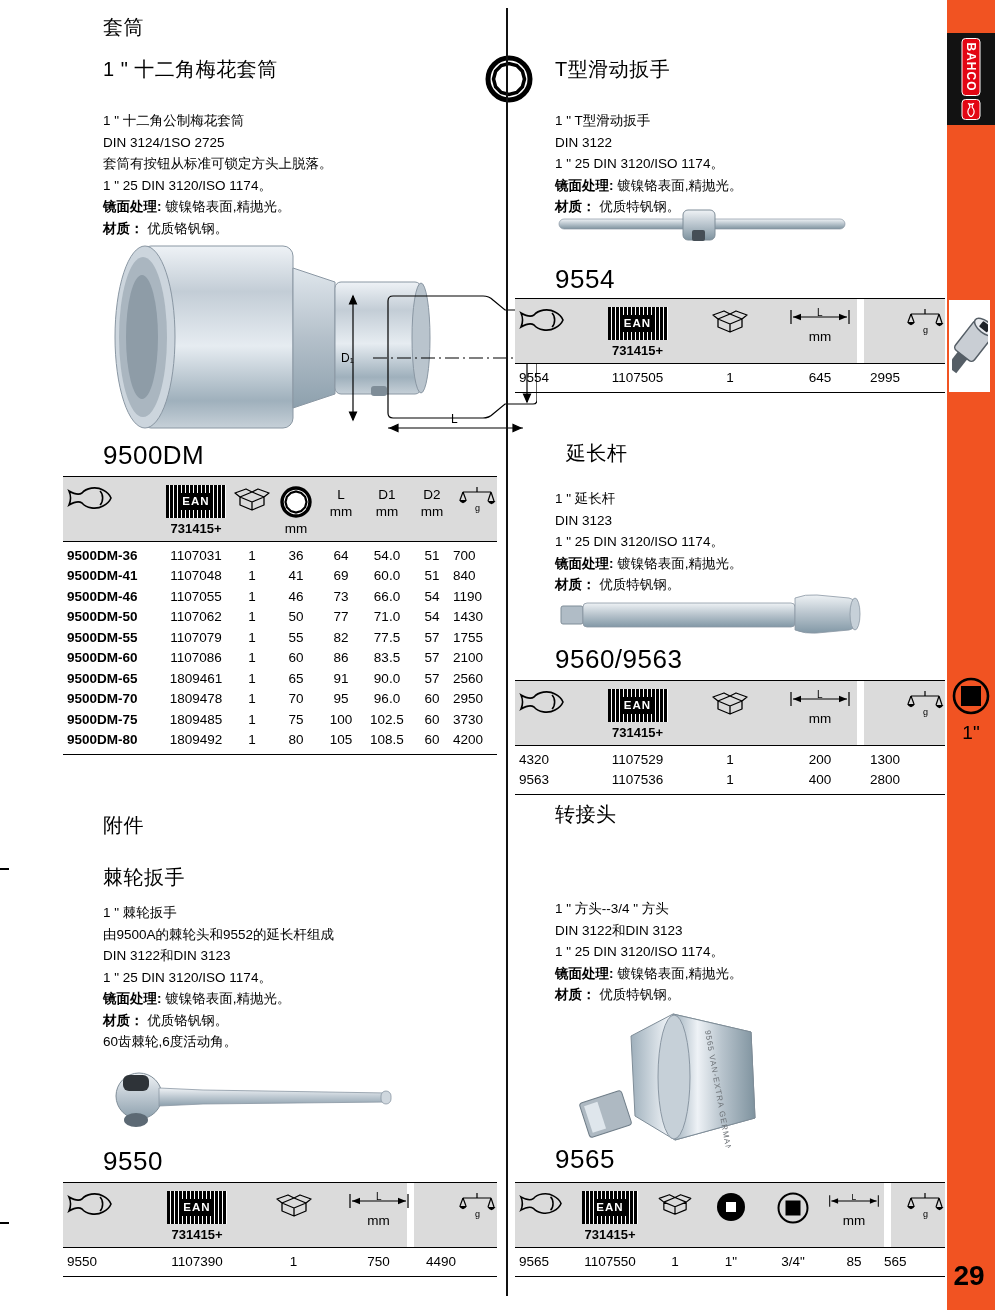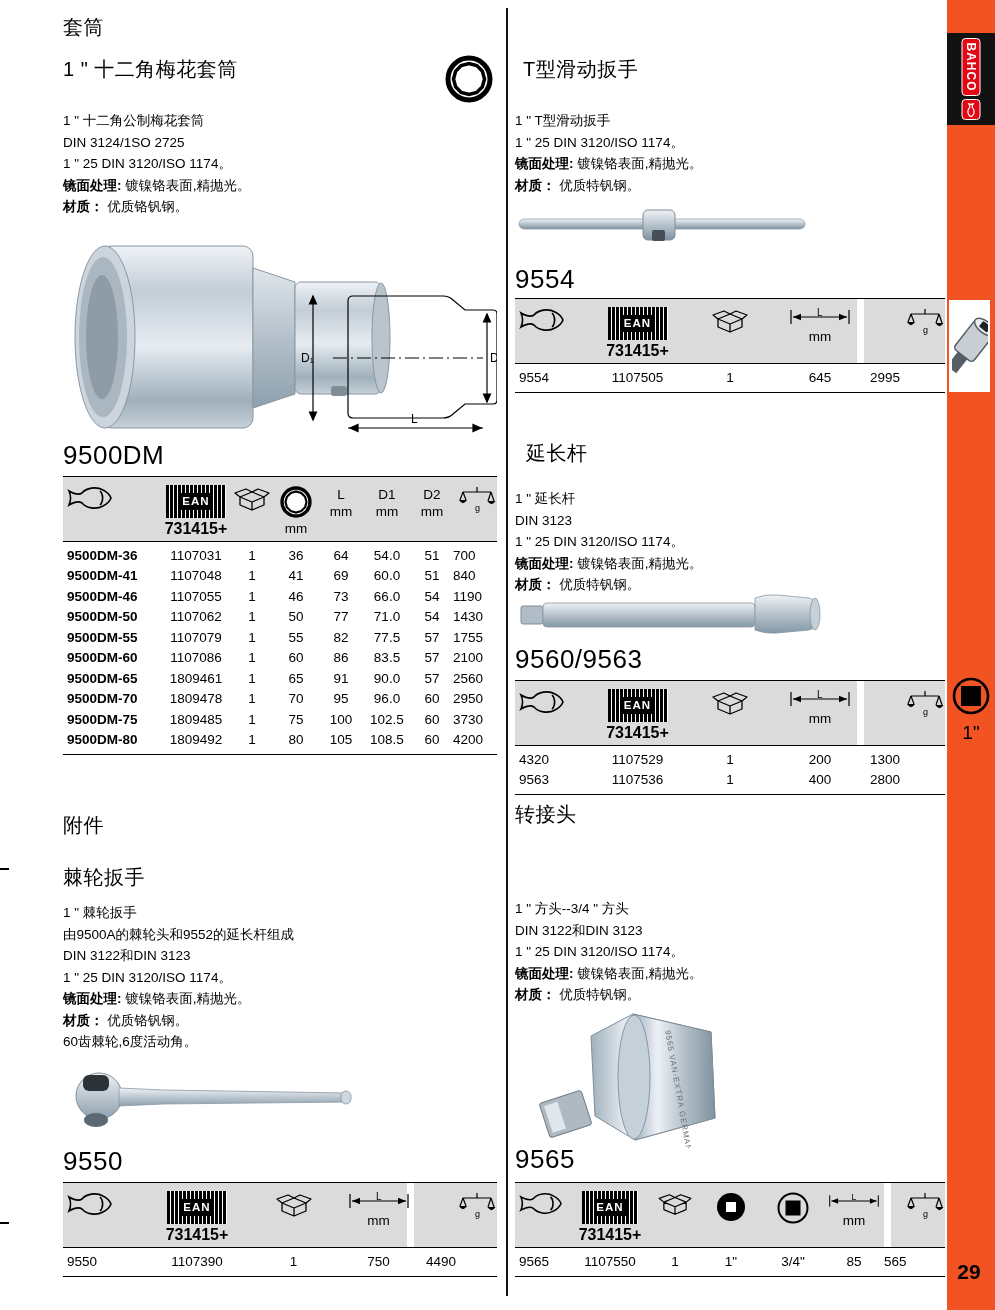--- a/index.html
+++ b/index.html
@@ -1,18 +1,18 @@
 <!DOCTYPE html>
 <html><head>
 <meta charset="utf-8">
 <style>
   html,body{margin:0;padding:0;background:#fff;}
   .page{position:relative;width:995px;height:1310px;background:#fff;overflow:hidden;
         font-family:"Liberation Sans","DejaVu Sans",sans-serif;color:#000;}
-  .abs{position:absolute;}
+  .abs{position:absolute;margin-left:40px;}
   
   .colL{position:absolute;left:63px;top:0;width:434px;height:100%;}
   .colR{position:absolute;left:515px;top:0;width:430px;height:100%;}
   .divider{position:absolute;left:506px;top:8px;width:2px;height:1288px;background:#111;}
   
   .h-cat{font-size:20px;letter-spacing:.5px;}
   .h-code{font-size:26px;letter-spacing:.5px;}
   
   .desc{font-size:13.5px;line-height:21.5px;}
   .desc p{margin:0;}
@@ -32,32 +32,32 @@
   .trow span{text-align:center;white-space:nowrap;}
   .trow span:first-child{text-align:left;padding-left:4px;}
   .trow span:last-child{text-align:left;padding-right:2px;}
   .boldcode .trow span:first-child{font-weight:bold;}
   
   .hc{display:flex;flex-direction:column;align-items:center;padding-top:8px;gap:2px;font-size:13.5px;line-height:15px;}
   .hc.start{align-items:flex-start;padding-left:3px;}
   .hc.end{align-items:flex-end;padding-right:1px;}
   .eanbox{width:60px;height:33px;background:repeating-linear-gradient(90deg,#000 0,#000 3px,#fff 3px,#fff 4px,#000 4px,#000 7px,#fff 7px,#fff 8px);display:flex;align-items:center;justify-content:center;text-align:center;}
   .eanbox span{background:#000;color:#fff;font-size:11.5px;font-weight:bold;letter-spacing:1px;padding:1px 2px;}
-  .eancode{font-size:16px;font-weight:bold;margin-top:1px;}
+  .eancode{font-size:13px;font-weight:bold;margin-top:1px;}
   .twolab{margin-top:2px;text-align:center;}
   
   .sidebar{position:absolute;left:947px;top:0;width:48px;height:1310px;background:#F15322;}
   .logoBox{position:absolute;left:0;top:33px;width:48px;height:92px;background:#121212;}
   .logoRot{position:absolute;left:50%;top:50%;width:82px;height:19px;transform:translate(-50%,-50%) rotate(90deg);display:flex;gap:3px;}
   .logoMain{flex:1;background:#E30613;border:1.5px solid #fff;border-radius:4px;color:#fff;font-weight:bold;font-size:12px;letter-spacing:1px;display:flex;align-items:center;justify-content:center;}
   .logoFish{width:19px;background:#E30613;border:1.5px solid #fff;border-radius:4px;display:flex;align-items:center;justify-content:center;}
   .catBox{position:absolute;left:2px;top:300px;width:41px;height:92px;background:#fff;display:flex;align-items:center;justify-content:center;}
   .driveIcon{position:absolute;left:4px;top:676px;width:40px;height:40px;}
   .driveLabel{position:absolute;left:0;top:722px;width:48px;text-align:center;font-size:19px;}
-  .pageNum{position:absolute;left:0;top:1260px;width:44px;text-align:center;font-size:21px;font-weight:bold;}
+  .pageNum{position:absolute;left:0;top:1260px;width:44px;text-align:center;font-size:28px;font-weight:bold;}
   .regmark{position:absolute;left:0;width:9px;height:2px;background:#000;}
   svg{display:block;}
   .photo-stamp{font-size:8px;fill:#6a6f74;letter-spacing:1px;}
 </style>
 </head>
 <body>
 
 <div class="page">
 
   <div class="colL">
@@ -68,20 +68,21 @@
     <div class="abs" style="top:54px;left:381px;">
       <svg width="50" height="50" viewBox="0 0 50 50">
         <circle cx="25" cy="25" r="21" fill="none" stroke="#000" stroke-width="5"></circle>
         <polygon fill="none" stroke="#000" stroke-width="3.5" points="40.5,25 38.4,32.8 32.8,38.4 25,40.5 17.2,38.4 11.6,32.8 9.5,25 11.6,17.2 17.2,11.6 25,9.5 32.8,11.6 38.4,17.2"></polygon>
       </svg>
     </div>
 
     <div class="abs desc" style="top:110px;left:0;width:380px;">
       <p>1 " 十二角公制梅花套筒</p>
       <p>DIN 3124/1SO 2725</p>
+      <p>套筒有按钮从标准可锁定方头上脱落。</p>
       <p>1 " 25 DIN 3120/ISO 1174。</p>
       <p><b>镜面处理:</b><span> 镀镍铬表面,精抛光。</span></p>
       <p><b>材质：</b><span> 优质铬钒钢。</span></p>
     </div>
 
     <div class="abs" style="top:238px;left:0;">
       <svg width="434" height="198" viewBox="0 0 434 198">
         <defs>
           <linearGradient id="silV" x1="0" y1="0" x2="0" y2="1">
             <stop offset="0" stop-color="#eef2f6"></stop>
@@ -351,23 +352,24 @@
             <span>4490</span>
           </div>
         </div>
     </div>
   </div>
 
   <div class="divider"></div>
 
   <div class="colR">
 
-    <div class="abs h-cat" style="top:56px;left:8px;">T型滑动扳手</div>
+    <div class="abs h-cat" style="top:56px;left:0;">T型滑动扳手</div>
     <div class="abs desc" style="top:110px;left:0;width:400px;">
       <p>1 " T型滑动扳手</p>
+      <p>DIN 3122</p>
       <p>1 " 25 DIN 3120/ISO 1174。</p>
       <p><b>镜面处理:</b><span> 镀镍铬表面,精抛光。</span></p>
       <p><b>材质：</b><span> 优质特钒钢。</span></p>
     </div>
 
     <div class="abs" style="top:202px;left:0;">
       <svg width="300" height="46" viewBox="0 0 300 46">
         <defs>
           <linearGradient id="silB" x1="0" y1="0" x2="0" y2="1">
             <stop offset="0" stop-color="#f0f3f6"></stop>

